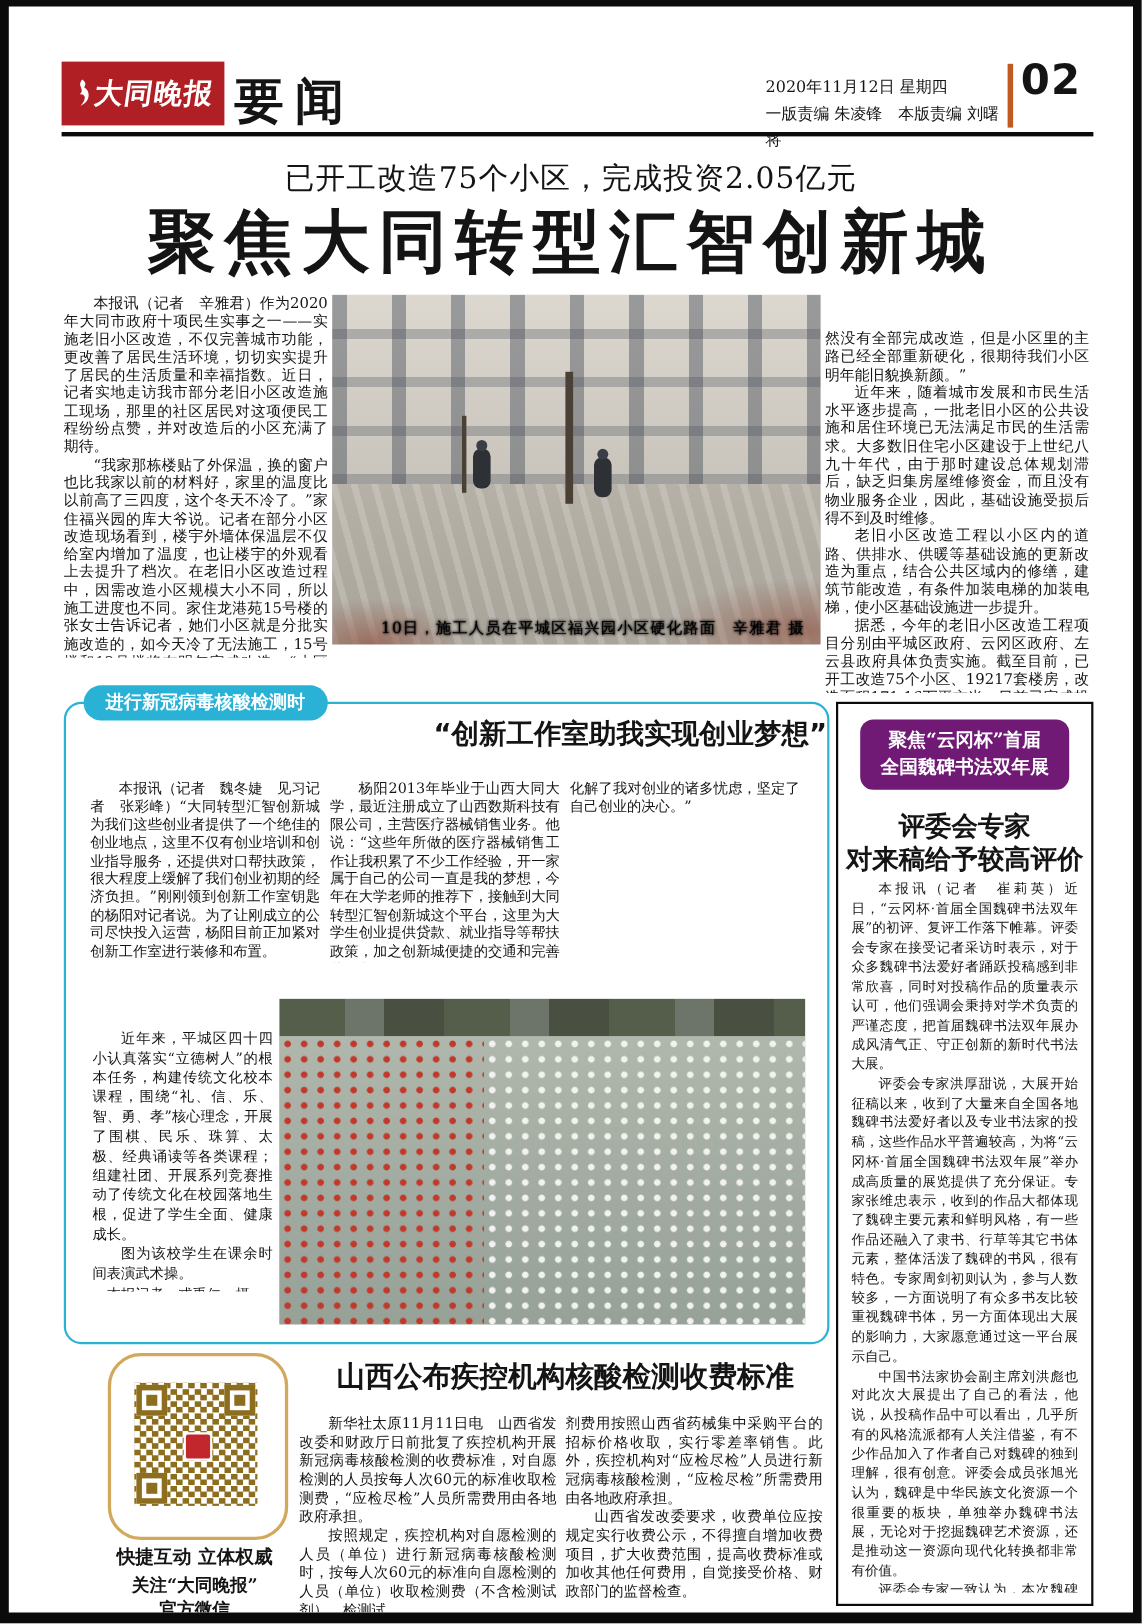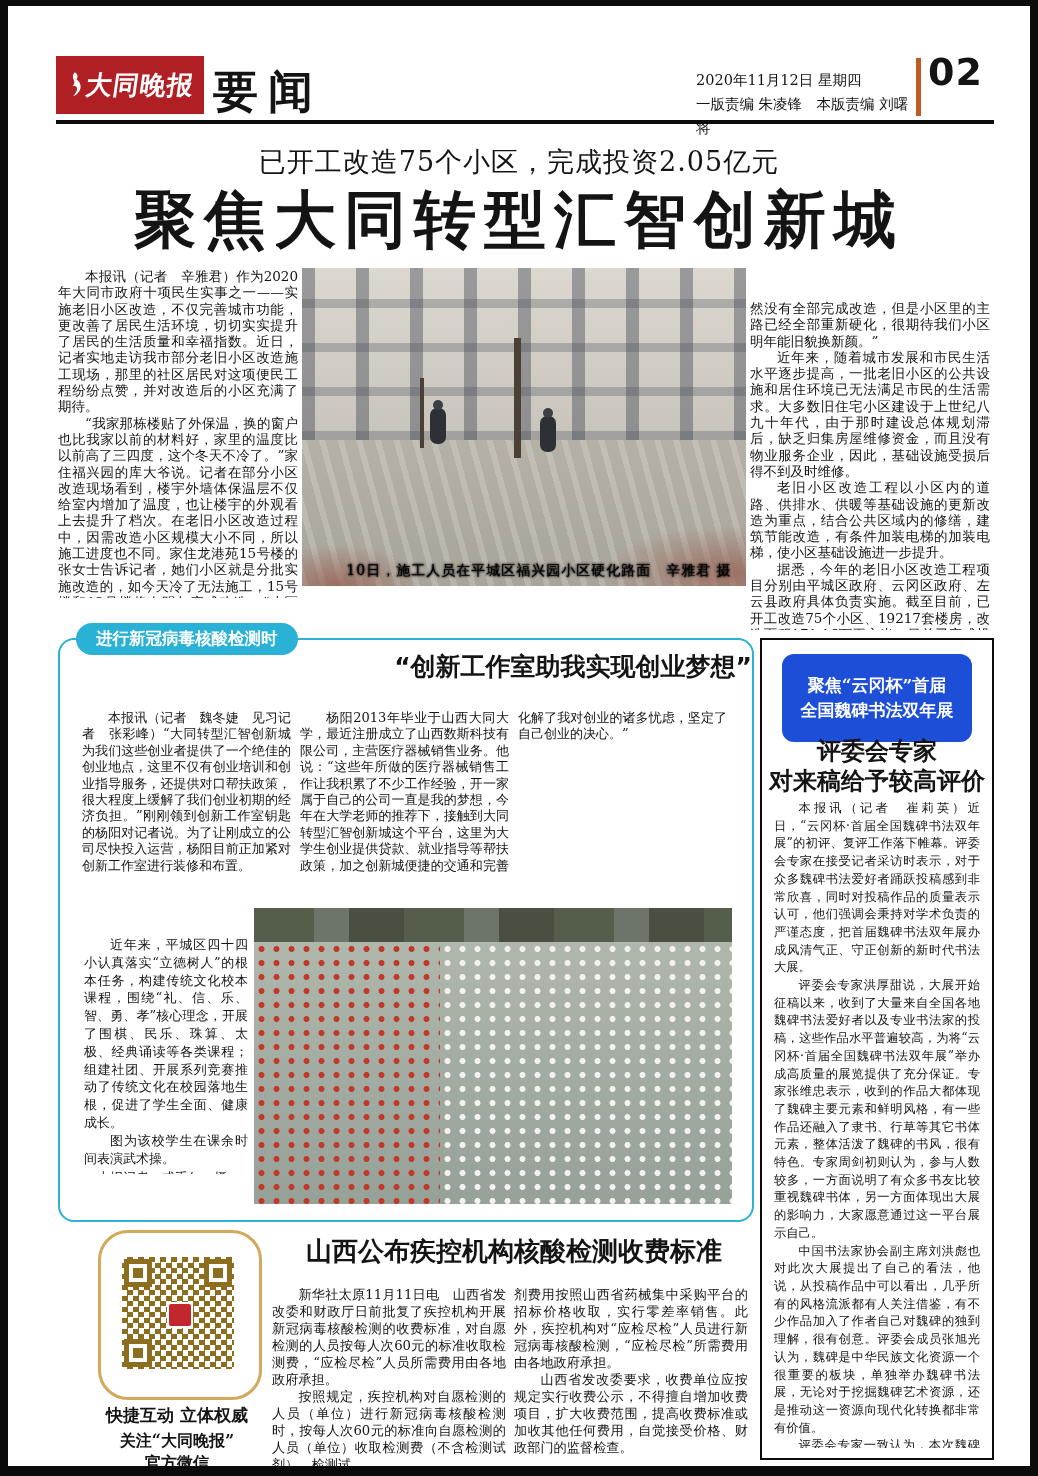--- a/index.html
+++ b/index.html
@@ -65,22 +65,22 @@
   .tp-field{position:absolute;left:0;top:34px;width:100%;height:262px;
       background:linear-gradient(180deg,#b0b7ac,#96a198);}
   .tp-red{position:absolute;left:0;top:34px;width:39%;height:262px;
       background:radial-gradient(circle at 50% 50%, #c0392b 2.6px, transparent 3.4px);background-size:15px 14px;}
   .tp-white{position:absolute;left:39%;top:34px;width:61%;height:262px;
       background:radial-gradient(circle at 50% 50%, #f2f2ee 2.6px, transparent 3.4px);background-size:15px 14px;}
 
   
   .biennial{left:752px;top:632px;width:234px;height:822px;border:2px solid #0b0b0b;box-sizing:border-box;}
   .badge-blue{position:absolute;left:50%;transform:translateX(-50%);top:14px;width:190px;
-      background:#1d4ed8;color:#fff;border-radius:12px;text-align:center;
-      font-size:17px;font-weight:bold;line-height:25px;padding:19px 0;}
+      background:#701a75;color:#fff;border-radius:12px;text-align:center;
+      font-size:17px;font-weight:bold;line-height:25px;padding:7px 0;}
   .bi-title{position:absolute;left:0;top:96px;width:100%;text-align:center;font-weight:900;}
   .bi-title .l1{font-size:24px;line-height:30px;}
   .bi-title .l2{font-size:24px;line-height:30px;}
   .bi-body{position:absolute;left:12px;top:160px;width:206px;height:648px;
       font-size:12.3px;line-height:17.7px;text-align:justify;overflow:hidden;}
   .bi-body p{margin:0;text-indent:2em;}
 
   
   .qr-bubble{left:90px;top:1224px;width:158px;height:164px;border:3px solid #d2a85c;border-radius:30px;}
   .qr{position:absolute;left:21px;top:24px;width:112px;height:112px;background:#fff;

